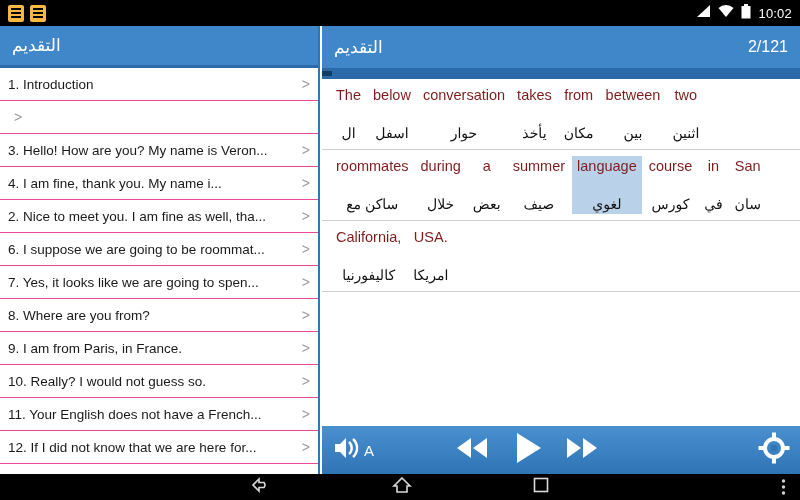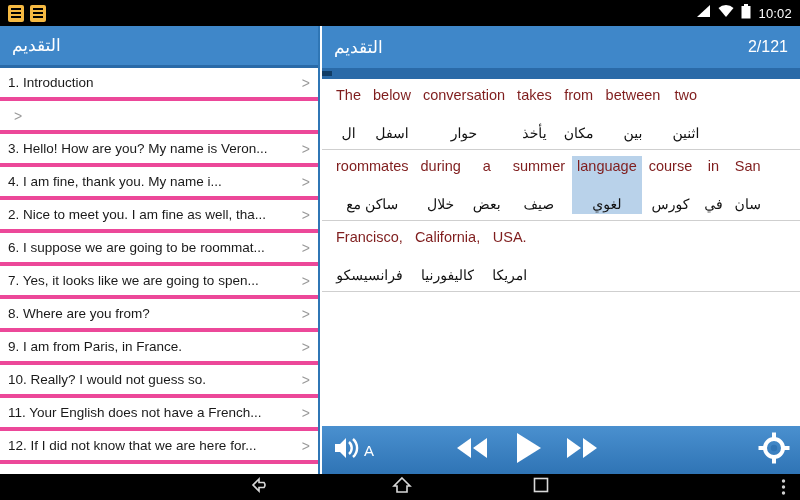--- a/index.html
+++ b/index.html
@@ -100,21 +100,21 @@
   }
   .list {
     height: 403px;
     overflow: hidden;
   }
   .list-item {
     height: 33px;
     display: flex;
     align-items: center;
     padding: 0 8px 0 8px;
-    border-bottom: 4px solid #ec4899;
+    border-bottom: 1px solid #ec4899;
     box-sizing: border-box;
     background: #fff;
   }
   .list-item .label {
     font-size: 13.5px;
     color: #1a1a1a;
     white-space: nowrap;
     overflow: hidden;
     text-overflow: ellipsis;
     flex: 1;
@@ -408,24 +408,20 @@
           <div class="wordpair">
             <span class="w-en">San</span>
             <span class="w-ar">سان</span>
           </div>
         </div>
       </div>
 
       <div class="para">
         <div class="wordrow">
           <div class="wordpair">
-            <span class="w-en">Francisco,</span>
-            <span class="w-ar">فرانسيسكو</span>
-          </div>
-          <div class="wordpair">
             <span class="w-en">California,</span>
             <span class="w-ar">كاليفورنيا</span>
           </div>
           <div class="wordpair">
             <span class="w-en">USA.</span>
             <span class="w-ar">امريكا</span>
           </div>
         </div>
       </div>
 

